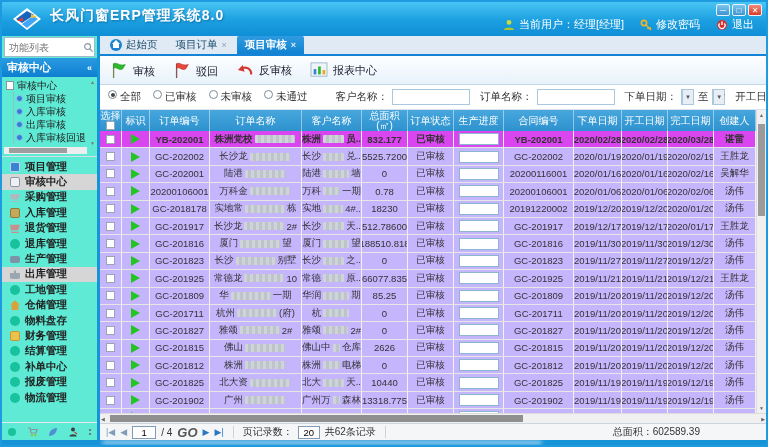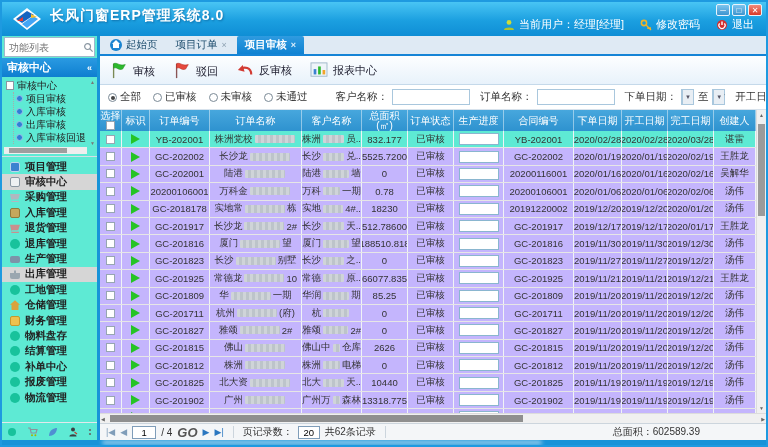--- a/index.html
+++ b/index.html
@@ -70,34 +70,34 @@
   .home-ic:before{content:"";position:absolute;left:2px;top:1px;border-left:4px solid transparent;border-right:4px solid transparent;border-bottom:4px solid #fff;}
 
   .toolbar{height:29px;background:linear-gradient(180deg,#fdfeff,#e8f2fb);border-bottom:1px solid #c5d9ea;
     display:flex;align-items:center;gap:18px;padding-left:10px;}
   .tbtn{display:flex;align-items:flex-end;gap:5px;font-size:11px;color:#223;cursor:pointer;}
 
   .filterbar{height:25px;background:#fff;border-bottom:1px solid #d7e2ec;display:flex;align-items:center;
     font-size:10.5px;color:#333;padding-left:8px;gap:4px;white-space:nowrap;overflow:hidden;}
   .radio{width:9px;height:9px;border-radius:50%;border:1px solid #7b8a96;background:#fff;display:inline-block;position:relative;margin-right:3px;vertical-align:-1px;}
   .radio.on:after{content:"";position:absolute;left:2px;top:2px;width:4px;height:4px;border-radius:50%;background:#444;}
-  .radio-item{display:flex;align-items:center;margin-right:8px;cursor:pointer;}
+  .radio-item{display:flex;margin-right:8px;cursor:pointer;}
   .fsep{width:1px;height:16px;background:#d7e2ec;margin:0 6px;}
   .txtin{height:16px;border:1px solid #a9c7dd;background:#fff;width:78px;outline:0;font-size:10px;}
   .datein{height:16px;border:1px solid #a9c7dd;background:#fff;width:50px;display:inline-flex;align-items:center;font-size:9.5px;color:#333;padding-left:3px;position:relative;}
   .datein .dd{position:absolute;right:0;top:0;bottom:0;width:11px;background:#e8eef4;border-left:1px solid #a9c7dd;font-size:6px;color:#556;display:flex;align-items:center;justify-content:center;cursor:pointer;}
 
   
   .tablewrap{flex:1;position:relative;overflow:hidden;}
   .grid{display:grid;grid-template-columns:22px 28px 60px 92px 60px 46px 46px 50px 70px 48px 46px 46px 1fr;align-items:center;}
   .thead{height:21px;background:linear-gradient(180deg,#47a7dd,#2e92cf);color:#fff;font-size:10px;margin-right:10px;}
   .thead .hc{text-align:center;border-right:1px solid rgba(255,255,255,.45);height:100%;display:flex;flex-direction:column;align-items:center;justify-content:center;line-height:10px;}
   .rows{position:absolute;left:0;right:10px;top:21px;bottom:0;overflow:hidden;background:#fff;}
   .trow{height:17.4px;font-size:9.5px;color:#333;border-bottom:1px solid #e6e6e6;cursor:pointer;background:#c4b5fd;}
-  .trow.sel{background:#5eead4;}
+  .trow.sel{background:#d946ef;font-weight:bold;}
   .trow>div{text-align:center;overflow:hidden;white-space:nowrap;height:100%;display:flex;align-items:center;justify-content:center;border-right:1px solid #f0f3f6;}
   .cb{width:9px;height:9px;background:#fff;border:1px solid #97a6b2;display:inline-block;}
   .garrow{width:0;height:0;border-top:5px solid transparent;border-bottom:5px solid transparent;border-left:9px solid #25c425;display:inline-block;}
   .censor{display:inline-block;height:8px;border-radius:1px;margin:0 2px;vertical-align:middle;
     background:repeating-linear-gradient(90deg,#cfd4d8 0 3px,#bdc4ca 3px 6px);filter:blur(.6px);}
   .cz-n{width:40px;} .cz-c{width:26px;}
   .pbox{width:40px;height:12px;border:1px solid #8ab6cf;background:#fff;}
   .pfill{height:100%;background:#1787cb;width:0;}
   .vscroll{position:absolute;right:0;top:0;bottom:0;width:10px;background:#f0f0f0;border-left:1px solid #dcdcdc;font-size:5px;color:#666;text-align:center;}
   .vthumb{position:absolute;left:1px;right:1px;top:14px;height:92px;background:#9b9b9b;}
@@ -250,26 +250,26 @@
   </div>
           <div class="module">
     <span class="mi mi-dot"></span>
     <span>工地管理</span>
   </div>
           <div class="module">
     <span class="mi mi-home-gold"></span>
     <span>仓储管理</span>
   </div>
           <div class="module">
+    <span class="mi mi-dot"></span>
+    <span>物料盘存</span>
+  </div>
+          <div class="module">
     <span class="mi mi-folder-gold"></span>
     <span>财务管理</span>
-  </div>
-          <div class="module">
-    <span class="mi mi-dot"></span>
-    <span>物料盘存</span>
   </div>
           <div class="module">
     <span class="mi mi-dot"></span>
     <span>结算管理</span>
   </div>
           <div class="module">
     <span class="mi mi-dot"></span>
     <span>补单中心</span>
   </div>
           <div class="module">

